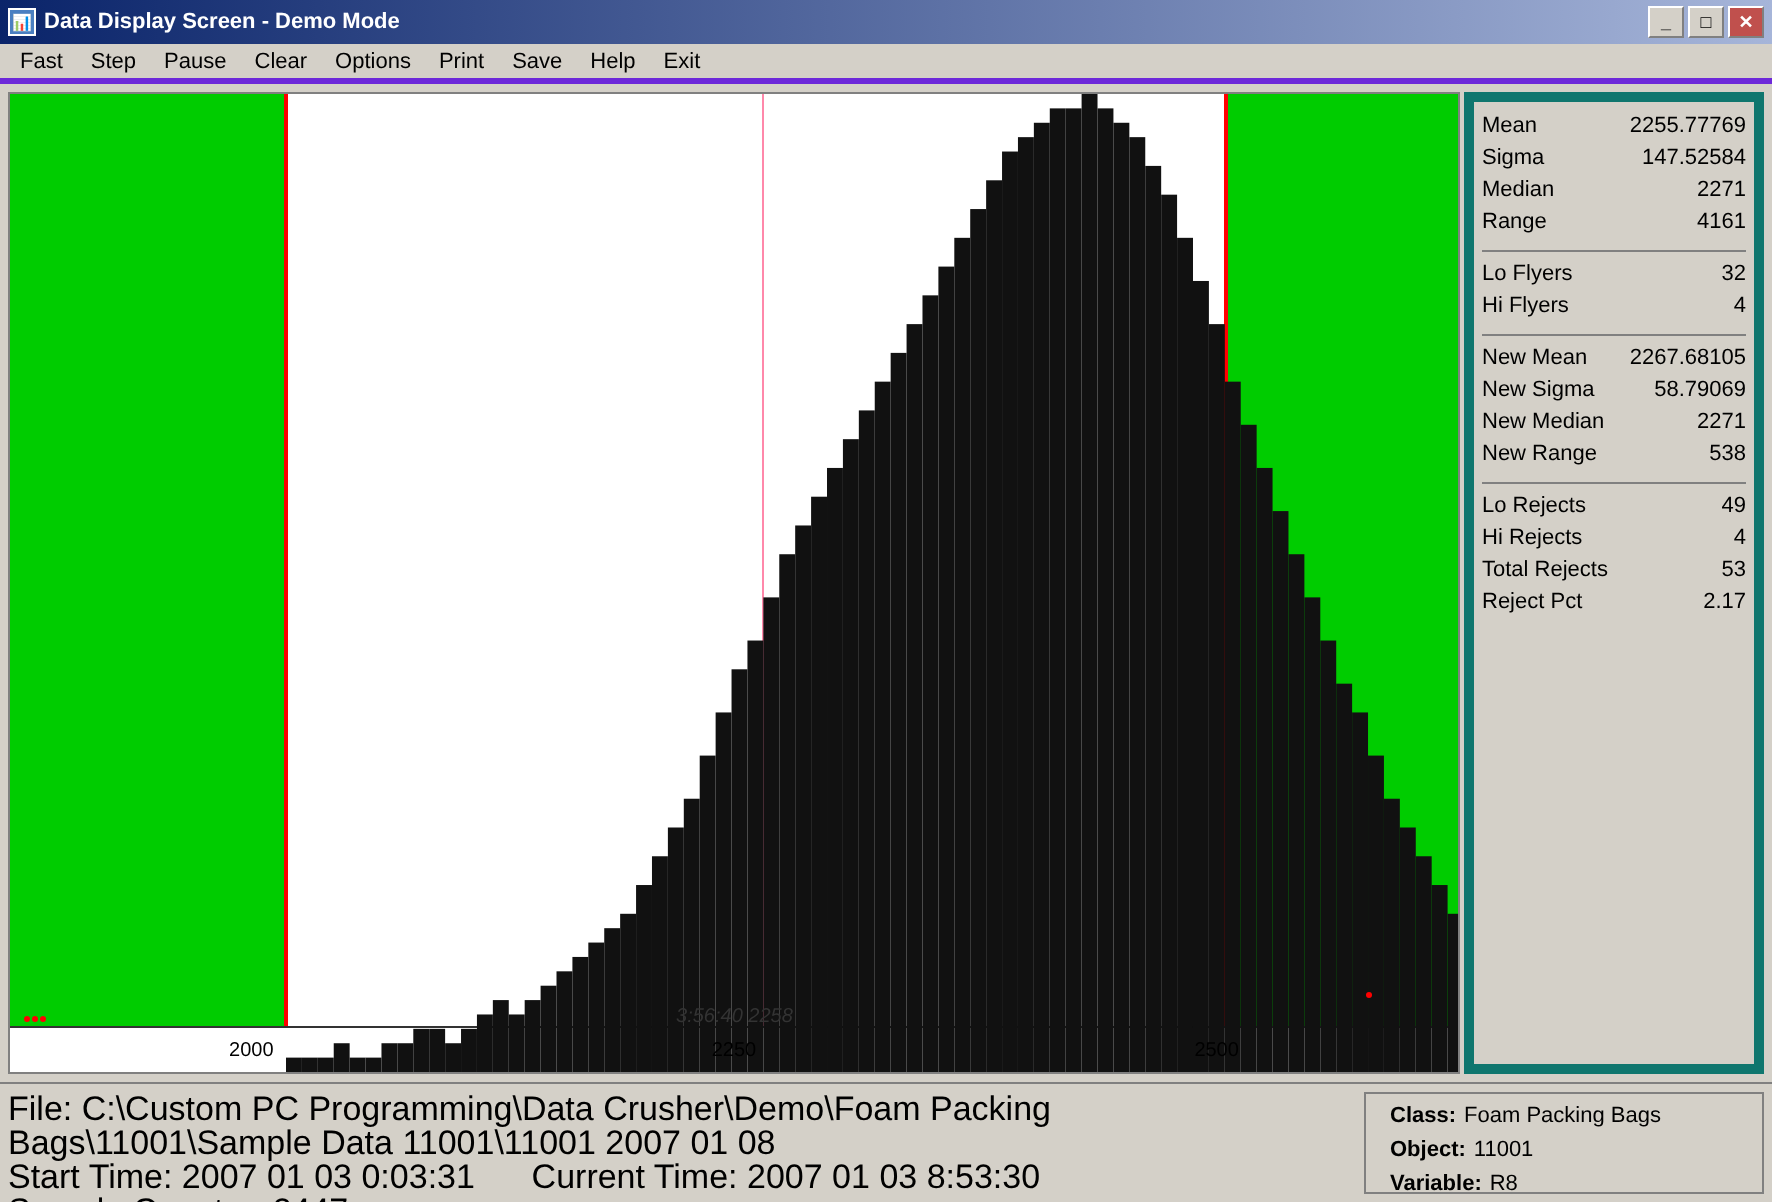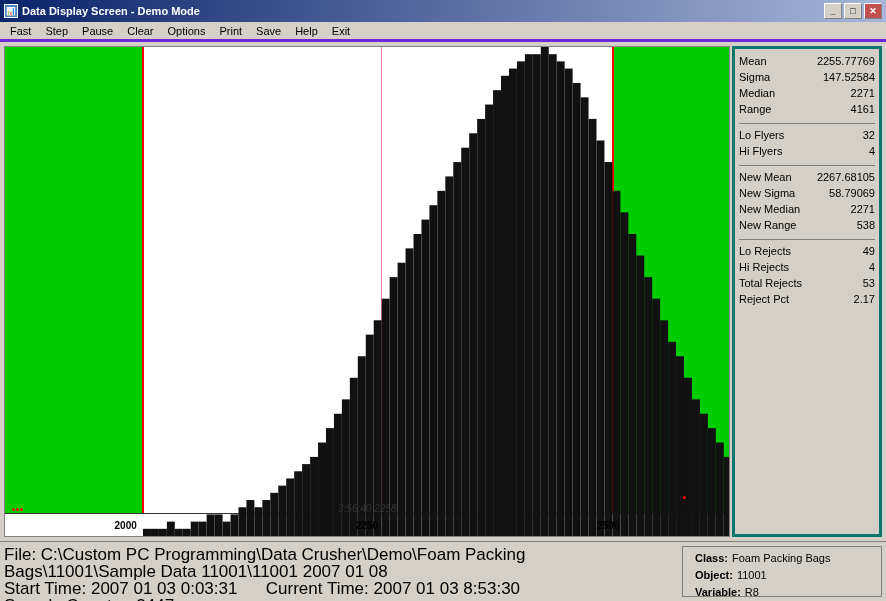--- a/index.html
+++ b/index.html
@@ -78,21 +78,21 @@
       position: relative;
       background: white;
       margin: 4px 0 4px 4px;
       border: 1px solid #808080;
       overflow: hidden;
     }
     .stats-panel {
       width: 150px;
       background: #d4d0c8;
       margin: 4px 4px 4px 2px;
-      border: 3px solid #0f766e;
+      border: 5px solid #0f766e;
       padding: 4px;
     }
     .stats-group {
       margin-bottom: 6px;
     }
     .stats-row {
       display: flex;
       justify-content: space-between;
       font-size: 11px;
       line-height: 16px;
@@ -157,21 +157,20 @@
       background: #333;
     }
     .chart-labels {
       position: absolute;
       bottom: 5px;
       left: 0; right: 0;
       display: flex;
       justify-content: space-around;
       font-size: 10px;
       color: #000;
-      font-weight: bold;
     }
     .timestamp-label {
       position: absolute;
       bottom: 22px;
       left: 46%;
       font-size: 10px;
       color: #333;
       font-style: italic;
     }
     .bottom-info {

